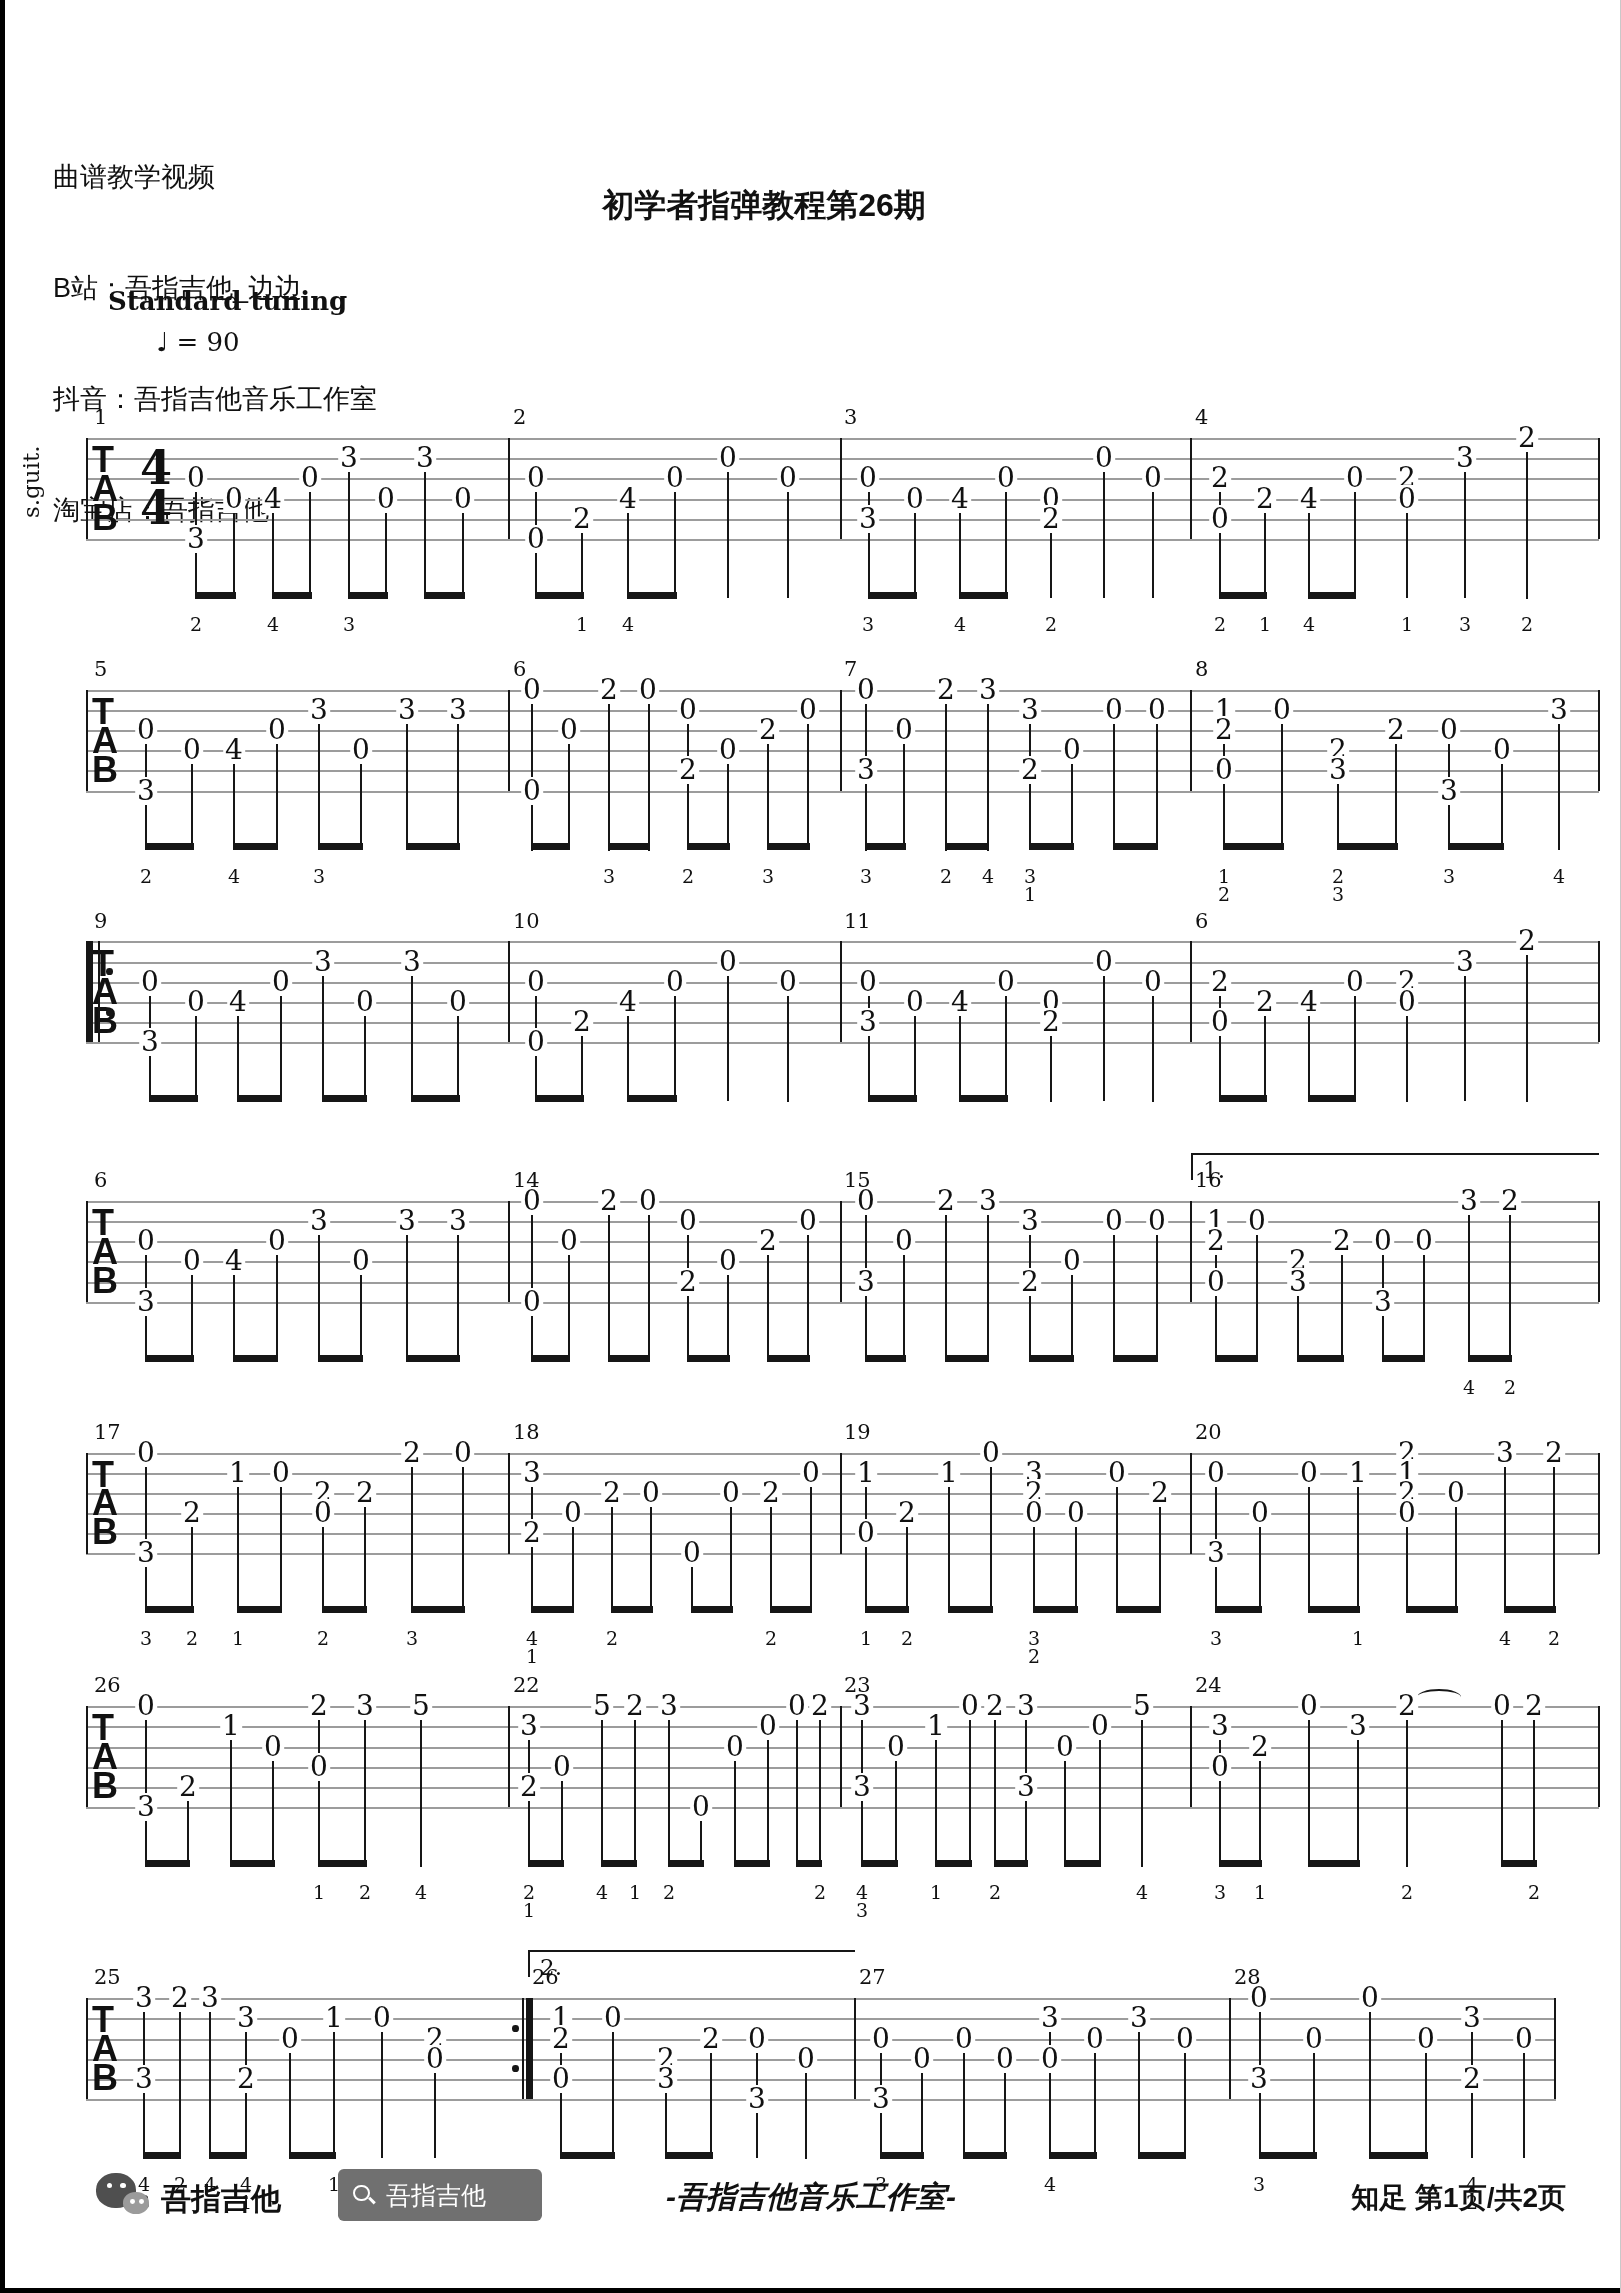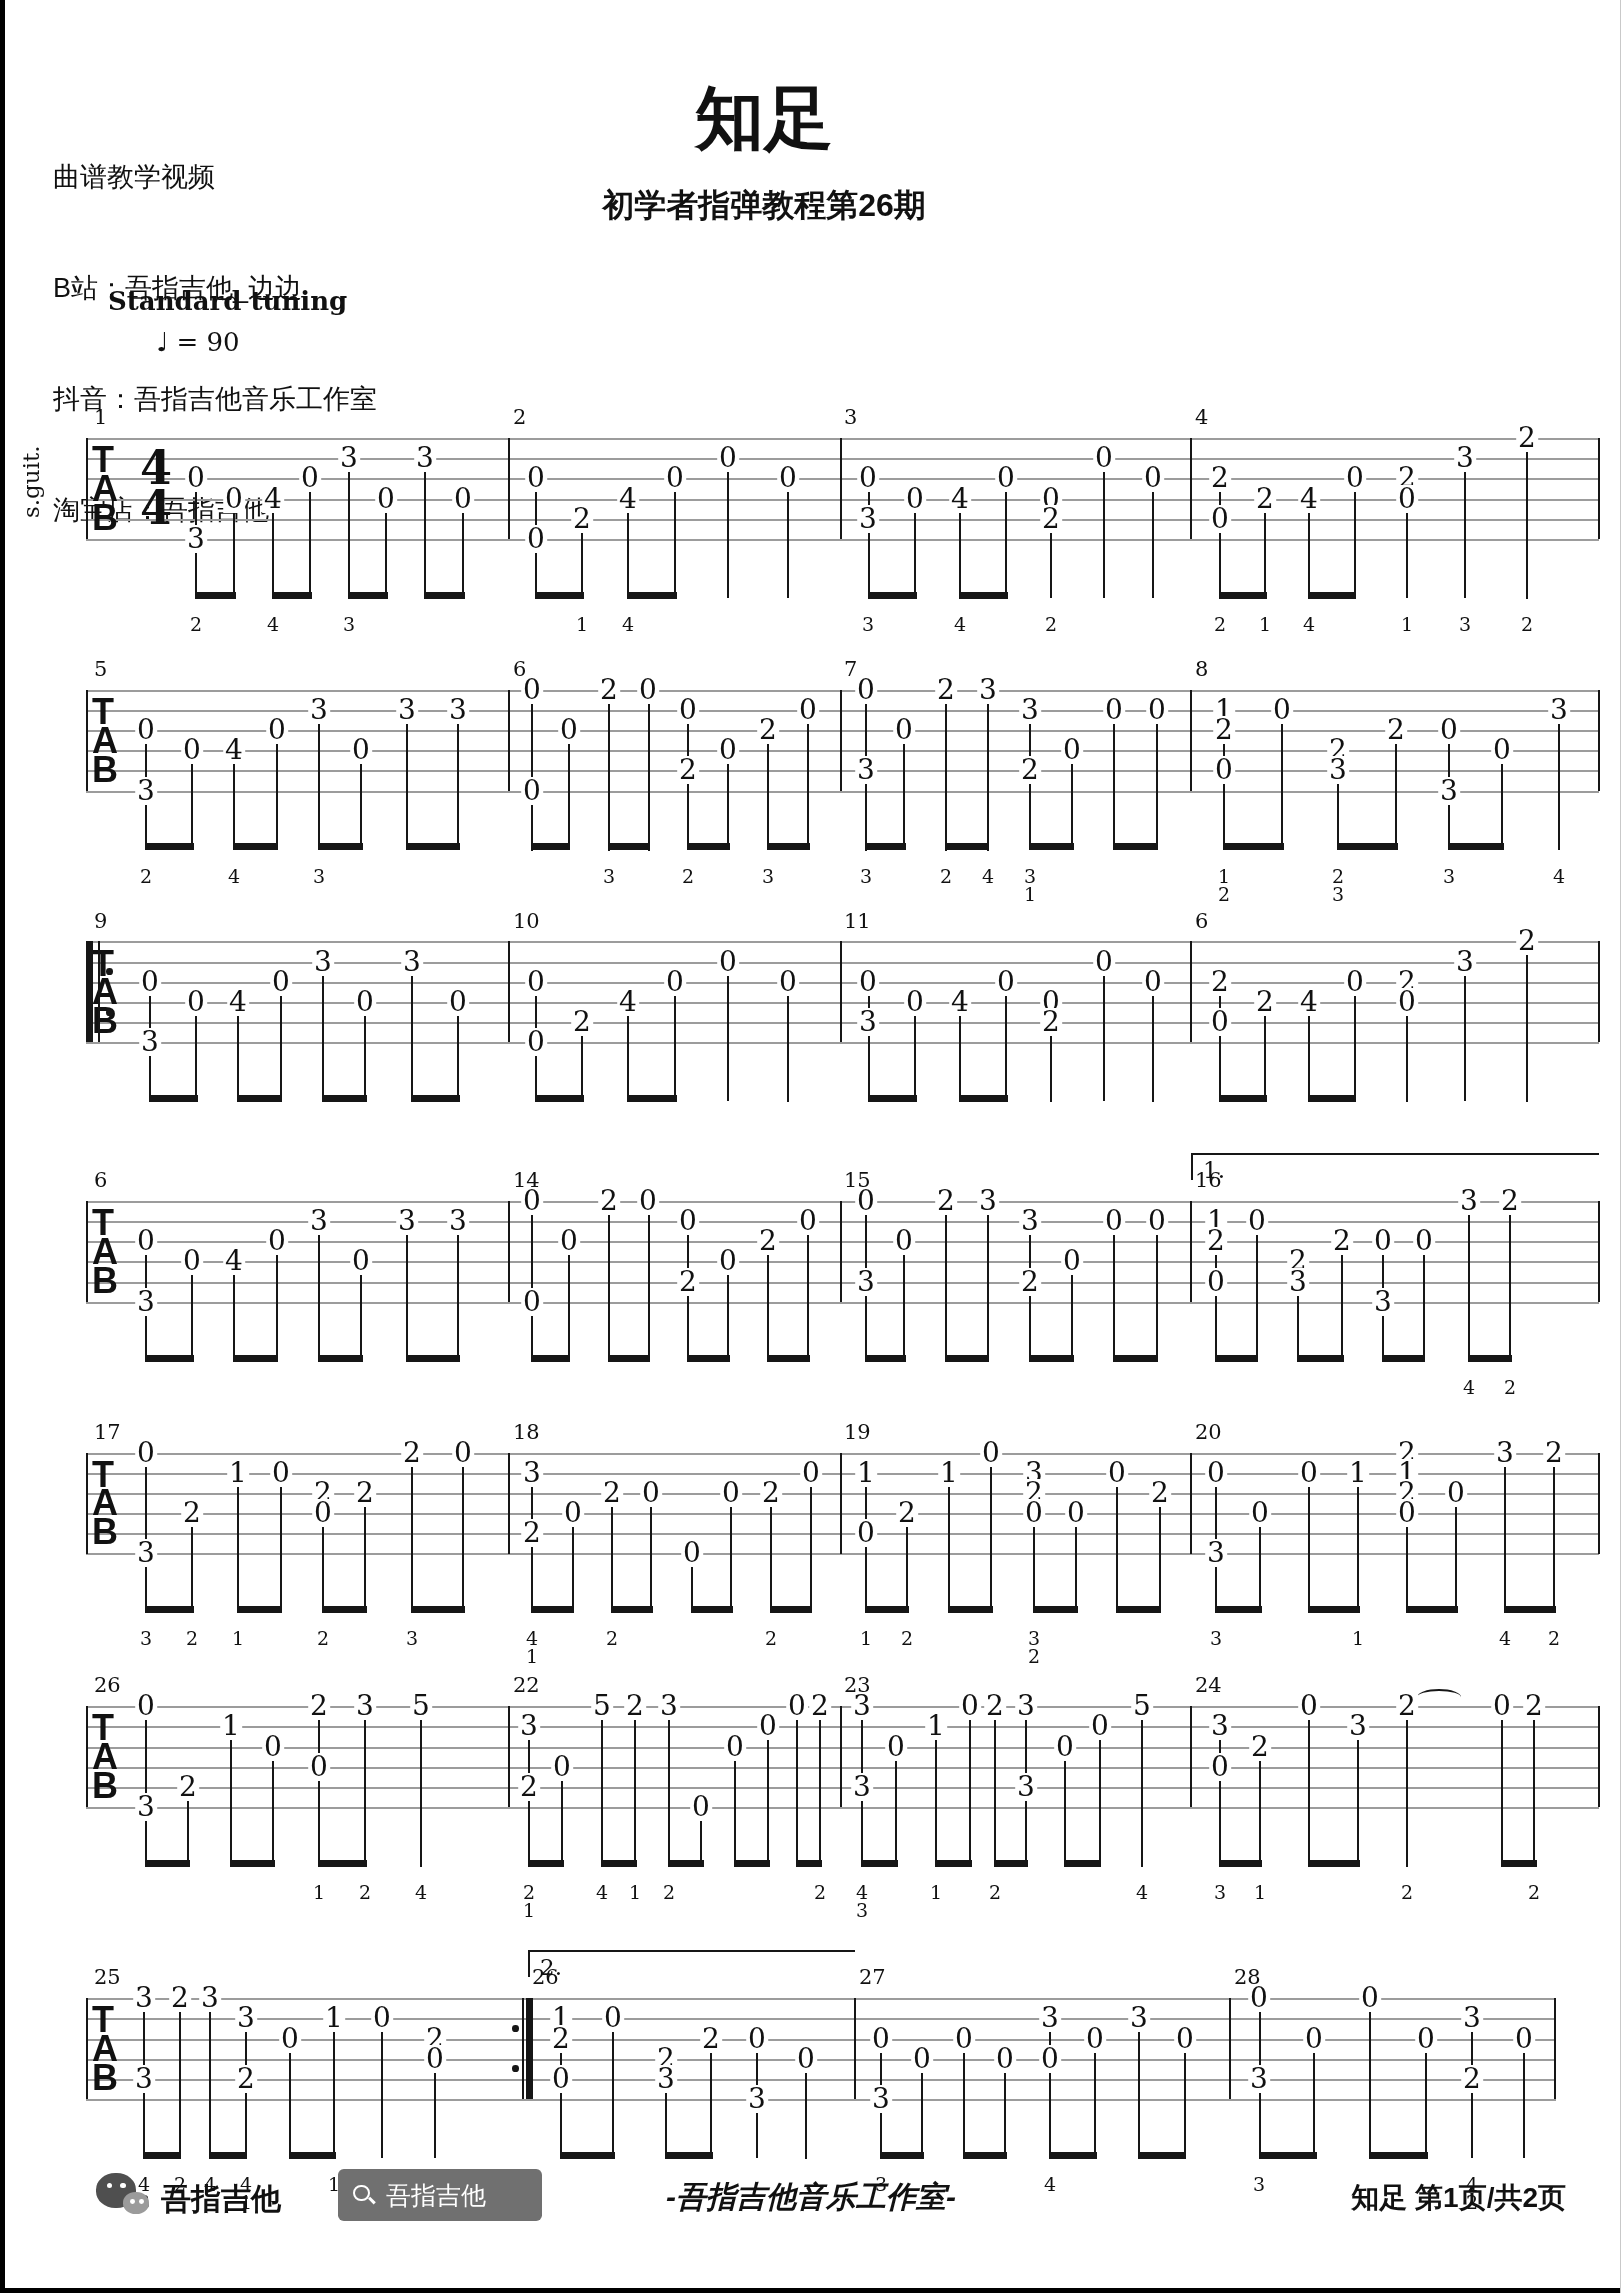--- a/index.html
+++ b/index.html
@@ -54,21 +54,20 @@
   <div class="edge" style="left:0;top:0;width:4.8px;height:2293px;"></div>
   <div class="edge" style="left:0;top:2288px;width:1622px;height:4.8px;"></div>
   <div class="abs" style="left:1620px;top:0;width:1.9px;height:2293px;background:#c9c9c9;"></div>
 
   <div class="abs info" style="left:53px;top:85px;">
     <div>曲谱教学视频</div>
     <div>B站：吾指吉他_边边</div>
     <div>抖音：吾指吉他音乐工作室</div>
     <div>淘宝店：吾指吉他</div>
   </div>
-  <div class="abs title" style="left:538px;top:73px;width:452px;">知足</div>
   <div class="abs subtitle" style="left:538px;top:184px;width:452px;">初学者指弹教程第26期</div>
   <div class="abs tuning" style="left:108px;top:286px;">Standard tuning</div>
   <div class="abs tempo" style="left:156px;top:327px;">
     <span>♩</span>
     <span>= 90</span>
   </div>
   <div class="abs sguit" style="left:1.9px;top:476px;width:58px;text-align:center;">s.guit.</div>
 
   <div id="score" class="abs" style="left:0;top:0;width:1622px;height:2293px;">
       <div class="sline" style="left: 86px; top: 438px; width: 1513px;"></div>

